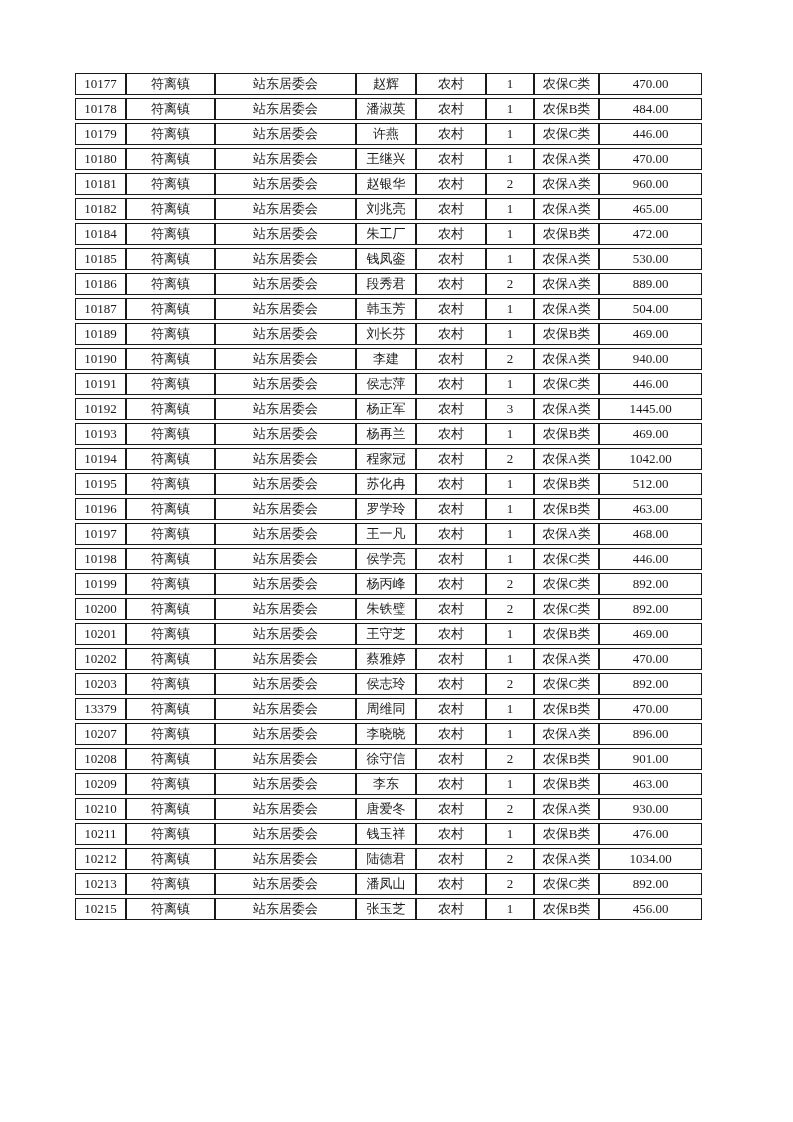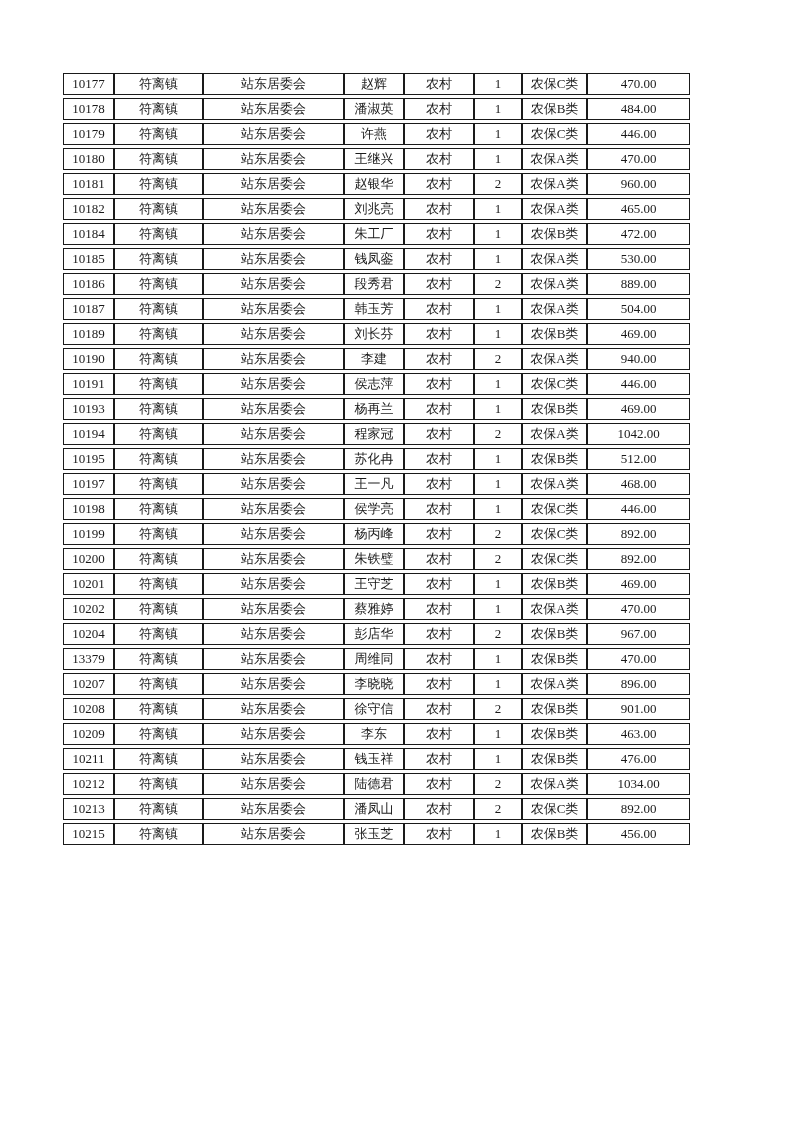--- a/index.html
+++ b/index.html
@@ -9,21 +9,21 @@
   }
   body {
     width: 793px;
     height: 1122px;
     position: relative;
     font-family: "Liberation Serif", "DejaVu Serif", serif;
     color: #1a1a1a;
   }
   .table-wrap {
     position: absolute;
-    left: 54px;
+    left: 66px;
     top: 70px;
     padding-left: 9px;
   }
   table.roster {
     border-collapse: separate;
     border-spacing: 0 3px;
     table-layout: fixed;
     width: 627px;
   }
   table.roster td {
@@ -187,20 +187,30 @@
           <td>10191</td>
           <td>符离镇</td>
           <td>站东居委会</td>
           <td>侯志萍</td>
           <td>农村</td>
           <td>1</td>
           <td>农保C类</td>
           <td>446.00</td>
         </tr>
         <tr>
+          <td>10192</td>
+          <td>符离镇</td>
+          <td>站东居委会</td>
+          <td>杨正军</td>
+          <td>农村</td>
+          <td>3</td>
+          <td>农保A类</td>
+          <td>1445.00</td>
+        </tr>
+        <tr>
           <td>10193</td>
           <td>符离镇</td>
           <td>站东居委会</td>
           <td>杨再兰</td>
           <td>农村</td>
           <td>1</td>
           <td>农保B类</td>
           <td>469.00</td>
         </tr>
         <tr>
@@ -217,20 +227,30 @@
           <td>10195</td>
           <td>符离镇</td>
           <td>站东居委会</td>
           <td>苏化冉</td>
           <td>农村</td>
           <td>1</td>
           <td>农保B类</td>
           <td>512.00</td>
         </tr>
         <tr>
+          <td>10196</td>
+          <td>符离镇</td>
+          <td>站东居委会</td>
+          <td>罗学玲</td>
+          <td>农村</td>
+          <td>1</td>
+          <td>农保B类</td>
+          <td>463.00</td>
+        </tr>
+        <tr>
           <td>10197</td>
           <td>符离镇</td>
           <td>站东居委会</td>
           <td>王一凡</td>
           <td>农村</td>
           <td>1</td>
           <td>农保A类</td>
           <td>468.00</td>
         </tr>
         <tr>
@@ -277,28 +297,28 @@
           <td>10202</td>
           <td>符离镇</td>
           <td>站东居委会</td>
           <td>蔡雅婷</td>
           <td>农村</td>
           <td>1</td>
           <td>农保A类</td>
           <td>470.00</td>
         </tr>
         <tr>
-          <td>10204</td>
-          <td>符离镇</td>
-          <td>站东居委会</td>
-          <td>彭店华</td>
-          <td>农村</td>
-          <td>2</td>
-          <td>农保B类</td>
-          <td>967.00</td>
+          <td>10203</td>
+          <td>符离镇</td>
+          <td>站东居委会</td>
+          <td>侯志玲</td>
+          <td>农村</td>
+          <td>2</td>
+          <td>农保C类</td>
+          <td>892.00</td>
         </tr>
         <tr>
           <td>13379</td>
           <td>符离镇</td>
           <td>站东居委会</td>
           <td>周维同</td>
           <td>农村</td>
           <td>1</td>
           <td>农保B类</td>
           <td>470.00</td>
@@ -325,20 +345,30 @@
         </tr>
         <tr>
           <td>10209</td>
           <td>符离镇</td>
           <td>站东居委会</td>
           <td>李东</td>
           <td>农村</td>
           <td>1</td>
           <td>农保B类</td>
           <td>463.00</td>
+        </tr>
+        <tr>
+          <td>10210</td>
+          <td>符离镇</td>
+          <td>站东居委会</td>
+          <td>唐爱冬</td>
+          <td>农村</td>
+          <td>2</td>
+          <td>农保A类</td>
+          <td>930.00</td>
         </tr>
         <tr>
           <td>10211</td>
           <td>符离镇</td>
           <td>站东居委会</td>
           <td>钱玉祥</td>
           <td>农村</td>
           <td>1</td>
           <td>农保B类</td>
           <td>476.00</td>

